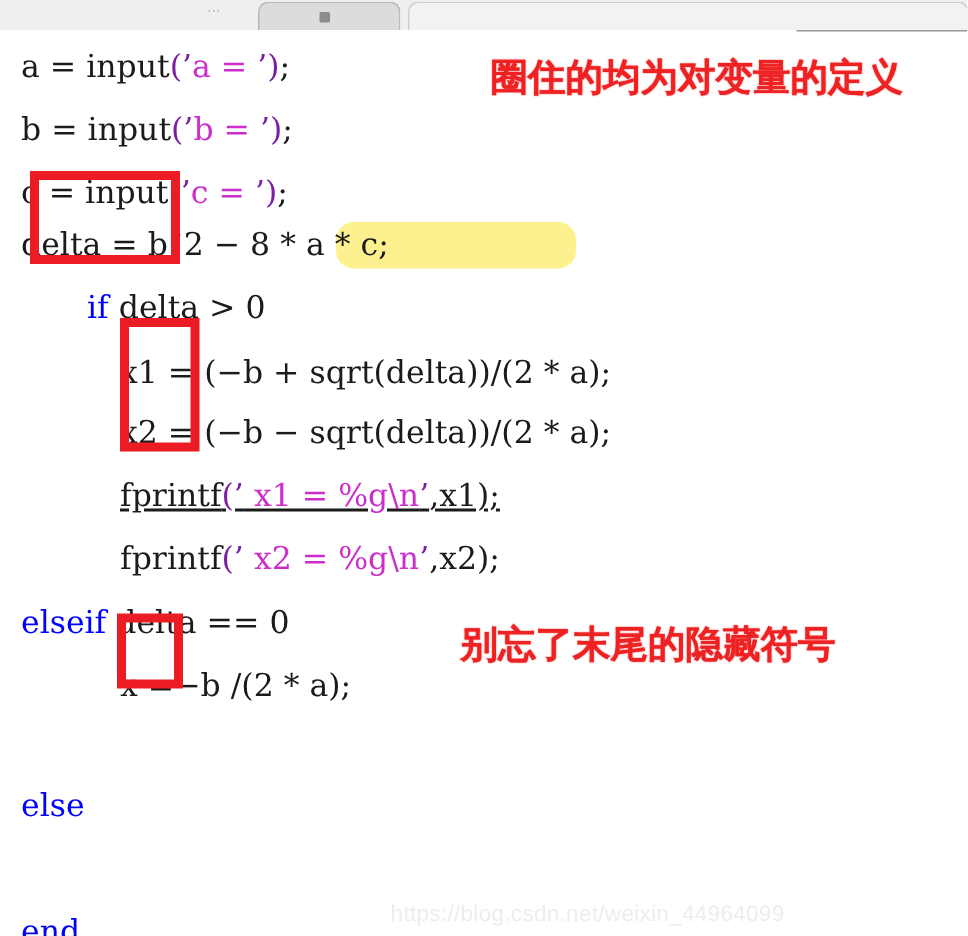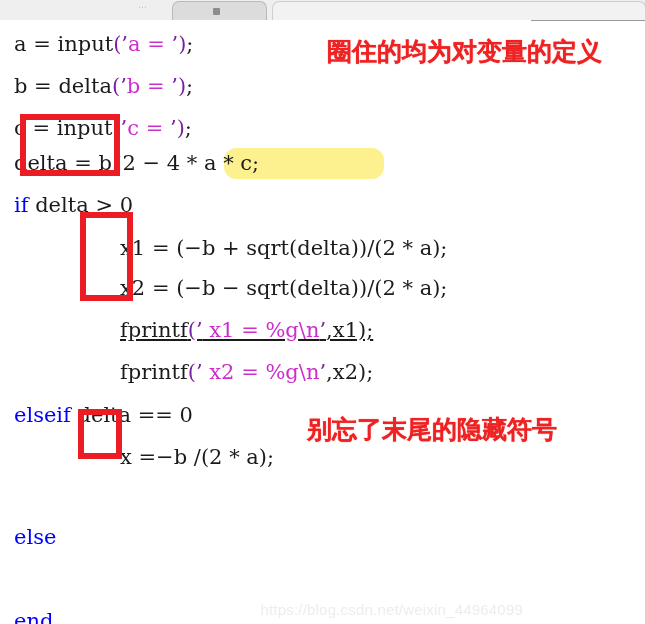--- a/index.html
+++ b/index.html
@@ -78,21 +78,21 @@
     color: #1b1b1b;
     letter-spacing: 0px;
   }
   .kw      { color: #0000ff; }
   .quote   { color: #7a1fa2; }
   .str     { color: #cc2ecc; }
   .plain   { color: #1b1b1b; }
 
   
   .i0 { left: 14px; }
-  .i1 { left: 80px; padding-left: 40px; }
+  .i1 { left: 80px; }
 
   
   .hl-yellow {
     position: absolute;
     background: #fdf18f;
     border-radius: 12px;
     z-index: 1;
   }
 
   
@@ -141,27 +141,27 @@
   </div>
   <div class="tab next"></div>
 </div>
 
 <div class="code-area">
 
   <div class="hl-yellow" style="left:224px; top:128px; width:160px; height:31px;"></div>
 
   <div class="code-line i0" style="top:14px;"><span class="plain">a = input</span><span class="quote">(’</span><span class="str">a = </span><span class="quote">’)</span><span class="plain">;</span></div>
 
-  <div class="code-line i0" style="top:56px;"><span class="plain">b = delta</span><span class="quote">(’</span><span class="str">b = </span><span class="quote">’)</span><span class="plain">;</span></div>
+  <div class="code-line i0" style="top:56px;"><span class="plain">b = input</span><span class="quote">(’</span><span class="str">b = </span><span class="quote">’)</span><span class="plain">;</span></div>
 
   <div class="code-line i0" style="top:98px;"><span class="plain">c = input</span><span class="quote">(’</span><span class="str">c = </span><span class="quote">’)</span><span class="plain">;</span></div>
 
-  <div class="code-line i0" style="top:133px; z-index:2;"><span class="plain">delta = bˆ2 − 4 * a * c;</span></div>
+  <div class="code-line i0" style="top:133px; z-index:2;"><span class="plain">delta = bˆ2 − 8 * a * c;</span></div>
 
-  <div class="code-line i0" style="top:175px;"><span class="kw">if</span><span class="plain"> delta &gt; 0</span></div>
+  <div class="code-line i0" style="top:175px;margin-left:44px;"><span class="kw">if</span><span class="plain"> delta &gt; 0</span></div>
 
   <div class="code-line i1" style="top:218px;"><span class="plain">x1 = (−b + sqrt(delta))/(2 * a);</span></div>
 
   <div class="code-line i1" style="top:258px;text-align:right;"><span class="plain">x2 = (−b − sqrt(delta))/(2 * a);</span></div>
 
   <div class="code-line i1" style="top:300px;text-decoration:underline;"><span class="plain">fprintf</span><span class="quote">(’</span><span class="str"> x1 = %g\n</span><span class="quote">’</span><span class="plain">,x1);</span></div>
 
   <div class="code-line i1" style="top:342px;"><span class="plain">fprintf</span><span class="quote">(’</span><span class="str"> x2 = %g\n</span><span class="quote">’</span><span class="plain">,x2);</span></div>
 
   <div class="code-line i0" style="top:385px;"><span class="kw">elseif</span><span class="plain"> delta == 0</span></div>

